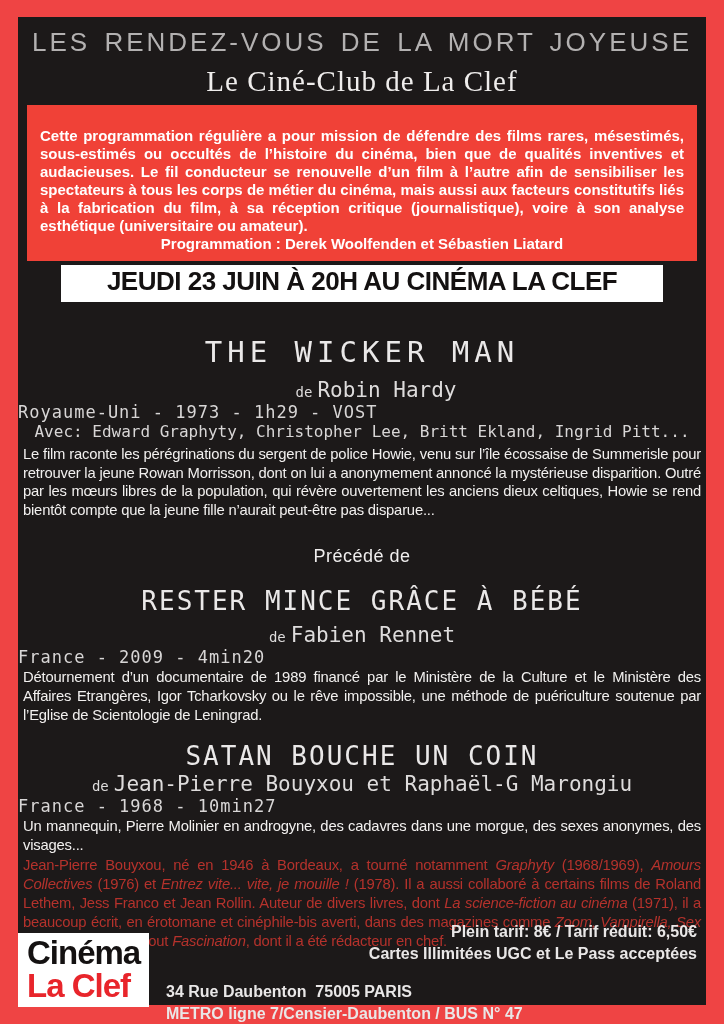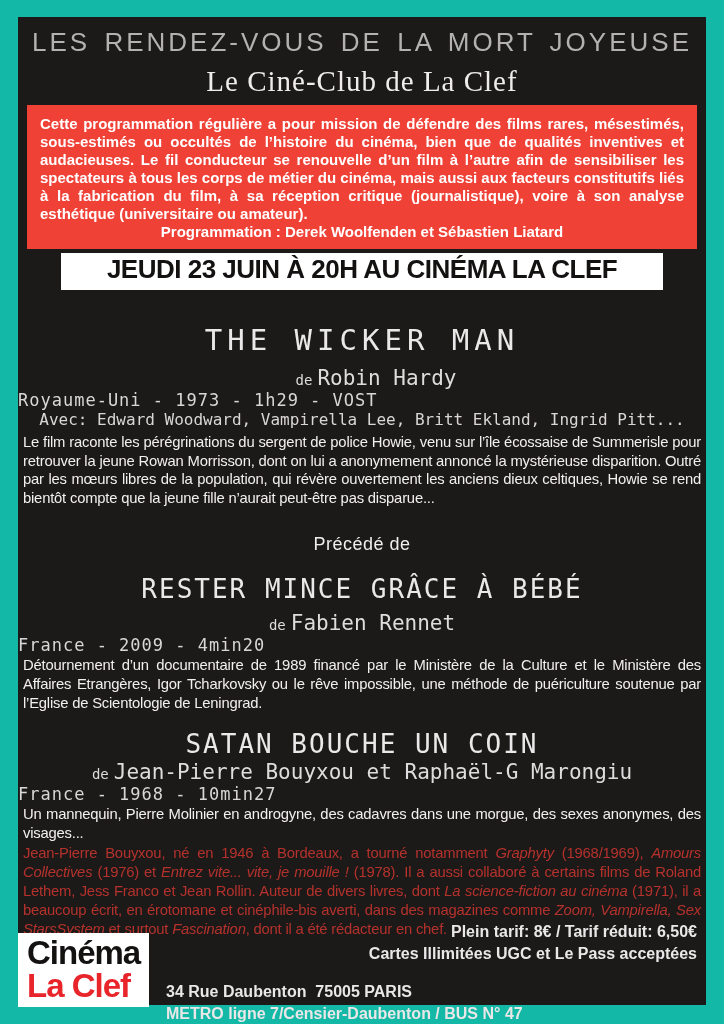--- a/index.html
+++ b/index.html
@@ -1,26 +1,26 @@
 <!DOCTYPE html>
 <html><head>
 <meta charset="utf-8">
 <style>
   * { margin:0; padding:0; box-sizing:border-box; }
   html,body { background:#ffffff; }
   body { width:724px; height:1024px; font-family:"Liberation Sans", sans-serif; }
-  .page { position:relative; width:724px; height:1024px; background:#14b8a6; overflow:hidden; }
+  .page { position:relative; width:724px; height:1024px; background:#ef4444; overflow:hidden; }
   .black-area { position:absolute; left:18px; top:17px; width:688px; height:988px; background:#1c1919; }
 
   .hdr-title { margin-top:9px; text-align:center; color:#b3b1b1; font-size:26px;
                letter-spacing:3px; word-spacing:4px; font-weight:400; line-height:33px; }
   .hdr-sub   { margin-top:4px; text-align:center; color:#efedec; font-family:"Liberation Serif", serif;
                font-size:29px; letter-spacing:1px; line-height:36px; }
 
-  .redbox { margin:6px 9px 0 9px; background:#f04137; padding:10px 13px 8px 13px; }
+  .redbox { margin:6px 9px 0 9px; background:#f04137; padding:22px 13px 8px 13px; }
   .mission-body  { color:#ffffff; font-size:15px; line-height:18px; font-weight:700; text-align:justify; }
   .mission-credit{ color:#ffffff; font-size:15px; line-height:18px; font-weight:700; text-align:center; }
 
   .banner { margin:4px auto 0 auto; width:602px; height:37px; background:#ffffff; color:#141111;
             font-size:26px; font-weight:700; letter-spacing:-0.5px; text-align:center; line-height:33px; }
 
   .film-title { text-align:center; font-family:"DejaVu Sans Mono", monospace; color:#eae8e8; font-weight:400; }
   .ft-main { font-size:29px; letter-spacing:5px; line-height:34px; margin-top:33px; }
   .ft-sub  { font-size:26px; letter-spacing:2px; line-height:30px; }
   .ft-2 { margin-top:20px; }
@@ -71,21 +71,21 @@
       <div class="mission-credit">Programmation : Derek Woolfenden et Sébastien Liatard</div>
     </div>
 
     <div class="banner">JEUDI 23 JUIN À 20H AU CINÉMA LA CLEF</div>
 
     <div class="film-title ft-main">THE WICKER MAN</div>
     <div class="credit cr-1">
       <span class="de">de</span><span class="nm">Robin Hardy</span>
     </div>
     <div class="meta">Royaume-Uni - 1973 - 1h29 - VOST</div>
-    <div class="cast">Avec: Edward Woodward, Vampirella Lee, Britt Ekland, Ingrid Pitt...</div>
+    <div class="cast">Avec: Edward Graphyty, Christopher Lee, Britt Ekland, Ingrid Pitt...</div>
     <div class="para para-1">Le film raconte les pérégrinations du sergent de police Howie, venu sur l’île écossaise de Summerisle pour retrouver la jeune Rowan Morrisson, dont on lui a anonymement annoncé la mystérieuse disparition. Outré par les mœurs libres de la population, qui révère ouvertement les anciens dieux celtiques, Howie se rend bientôt compte que la jeune fille n’aurait peut-être pas disparue...</div>
 
     <div class="preceded">Précédé de</div>
 
     <div class="film-title ft-sub ft-2">RESTER MINCE GRÂCE À BÉBÉ</div>
     <div class="credit cr-2">
       <span class="de">de</span><span class="nm">Fabien Rennet</span>
     </div>
     <div class="meta">France - 2009 - 4min20</div>
     <div class="para para-2">Détournement d’un documentaire de 1989 financé par le Ministère de la Culture et le Ministère des Affaires Etrangères, Igor Tcharkovsky ou le rêve impossible, une méthode de puériculture soutenue par l’Eglise de Scientologie de Leningrad.</div>

